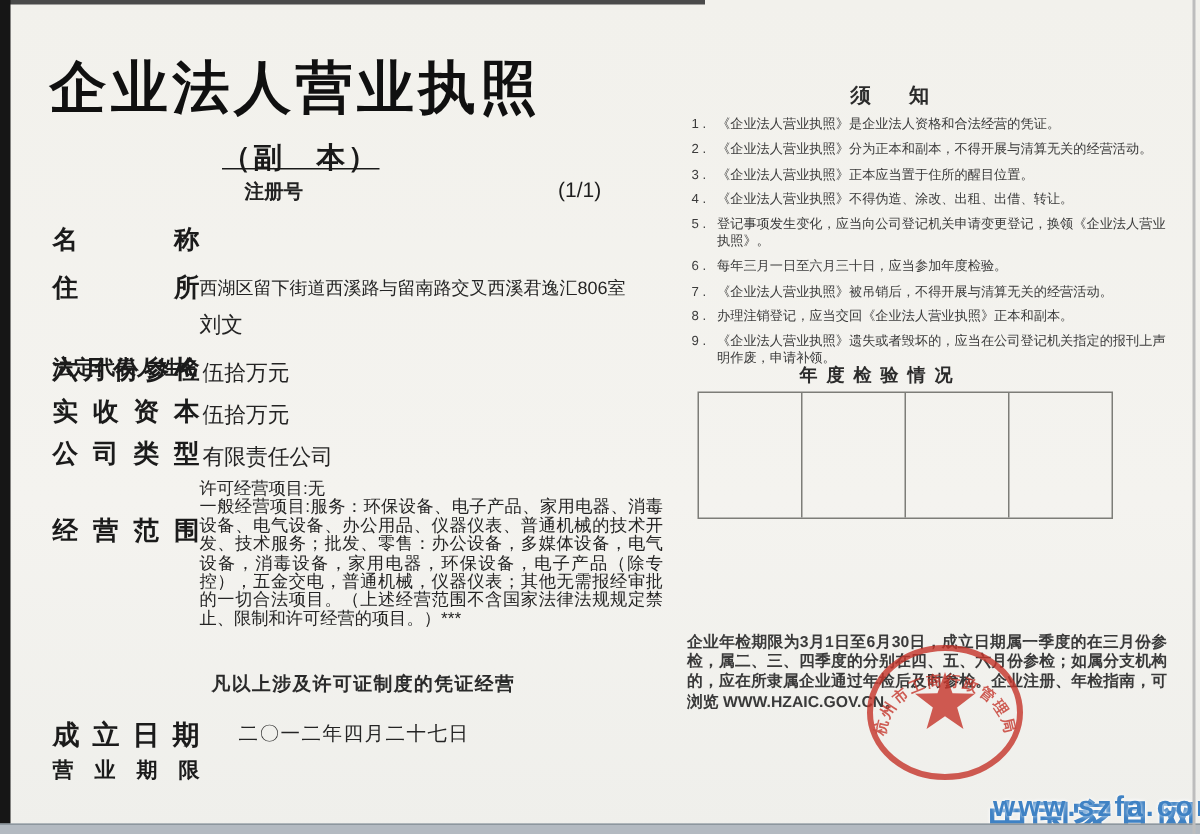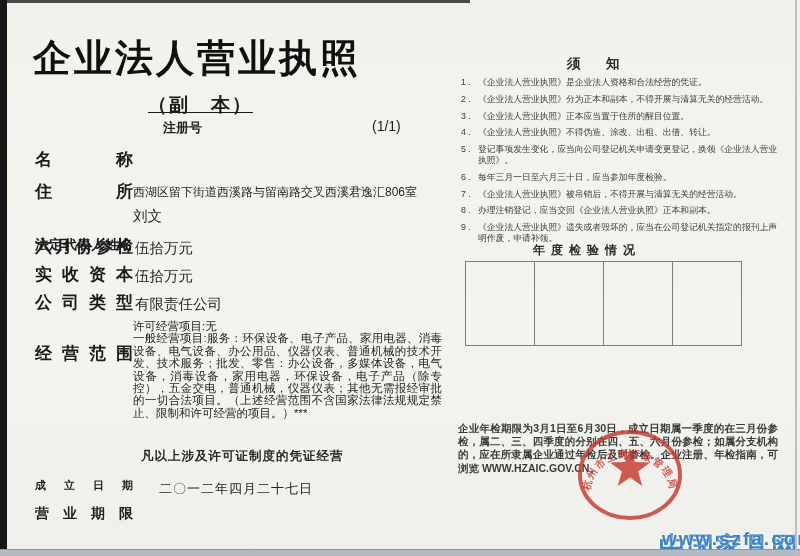--- a/index.html
+++ b/index.html
@@ -126,21 +126,21 @@
 
   <span class="f-label" style="top:291px;">公司类型</span>
   <span class="f-value" style="left:135px; top:295px; font-size:14.5px;">有限责任公司</span>
 
   <span class="f-label" style="top:318px;margin-top:24px;">经营范围</span>
   <div class="scope-value">许可经营项目:无
 一般经营项目:服务：环保设备、电子产品、家用电器、消毒设备、电气设备、办公用品、仪器仪表、普通机械的技术开发、技术服务；批发、零售：办公设备，多媒体设备，电气设备，消毒设备，家用电器，环保设备，电子产品（除专控），五金交电，普通机械，仪器仪表；其他无需报经审批的一切合法项目。（上述经营范围不含国家法律法规规定禁止、限制和许可经营的项目。）***</div>
 
   <div class="footer-note">凡以上涉及许可证制度的凭证经营</div>
 
-  <span class="f-label" style="top:478px; font-size:11px;">成立日期</span>
+  <span class="f-label" style="top:478px; font-size:18px;">成立日期</span>
   <span class="f-value" style="left:159px; top:480px; font-size:13px; letter-spacing:1px;">二〇一二年四月二十七日</span>
 
   <span class="f-label" style="top:505px; font-size:14px;">营业期限</span>
 
   <div class="notes-title">须　知</div>
 
   <ul class="notes-list">
     <li><span class="no">1 .</span><span>《企业法人营业执照》是企业法人资格和合法经营的凭证。</span></li>
     <li><span class="no">2 .</span><span>《企业法人营业执照》分为正本和副本，不得开展与清算无关的经营活动。</span></li>
     <li><span class="no">3 .</span><span>《企业法人营业执照》正本应当置于住所的醒目位置。</span></li>

